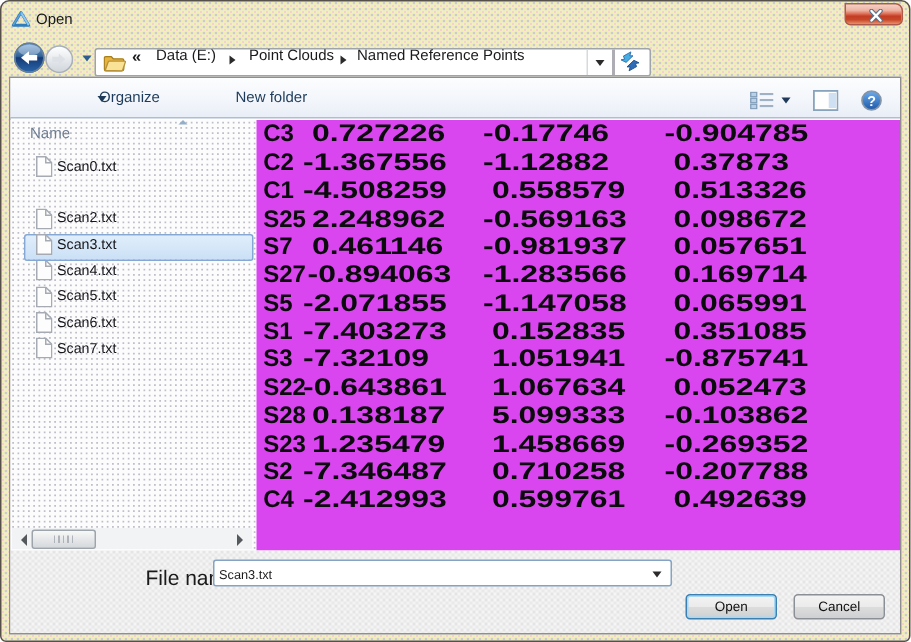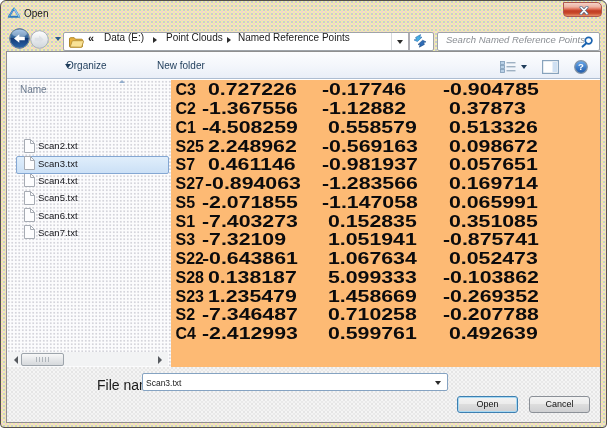--- a/index.html
+++ b/index.html
@@ -67,21 +67,21 @@
 .fname, .ficon { position:absolute; }
 
 #hscroll { position:absolute; left:1px; top:272px; width:160px; height:14px; background:#f2f3f4; }
 .harrow { position:absolute; top:4px; width:0; height:0; }
 #hthumb { position:absolute; left:13px; top:0.5px; width:43px; height:13px;
   background:linear-gradient(#f8f8f8, #e4e6e8 55%, #d6d9dc);
   border:1px solid #9da4ab; border-radius:2px; }
 #hgrip { position:absolute; left:14px; top:3.5px; width:13px; height:5px;
   background:repeating-linear-gradient(90deg, #aeb4ba 0 1px, rgba(0,0,0,0) 1px 3px); }
 
-#mainpane { position:absolute; left:164px; top:28px; width:429px; height:287px; background:#fdba74; }
+#mainpane { position:absolute; left:164px; top:28px; width:429px; height:287px; background:#d946ef; }
 .mrow { position:absolute; left:0; width:607px; height:19px; font-size:16px; font-weight:bold;
   line-height:16px; color:#0b0b0d; }
 .mrow span { position:absolute; top:0; white-space:pre; }
 .nm { transform:scaleX(1.33); transform-origin:0 0; }
 
 #footer { position:absolute; left:0; top:315px; width:593px; height:55px;
   background:conic-gradient(#f5f5f5 0 25%, #e9e9e9 0 50%, #f3f3f3 0 75%, #e5e5e5 0);
   background-size:4px 4px; }
 #fnlabel { position:absolute; left:90px; top:9.5px; font-size:14px; color:#1a1a1a; }
 #fncombo { position:absolute; left:135px; top:6px; width:306px; height:18px;
@@ -156,27 +156,20 @@
     <span class="crumb" style="left:174px;text-align:right;">Named Reference Points</span>
     <div id="abdivider2"></div>
     <div id="abdivider1"></div>
     <div id="abdown"></div>
     <svg style="position:absolute; left:349px; top:1px;" width="14" height="14" viewBox="0 0 14 14">
       <path d="M7.6 0.6 L6.9 3.2 L9.0 3.2 L4.4 7.6 L1.0 5.9 L3.4 5.4 L2.6 3.4 Z" fill="#46aee2" stroke="#2a6bb0" stroke-width="0.6"></path>
       <path d="M6.4 13.2 L7.1 10.6 L5.0 10.6 L9.6 6.2 L13.0 7.9 L10.6 8.4 L11.4 10.4 Z" fill="#2f6cb6" stroke="#1d4d86" stroke-width="0.6"></path>
     </svg>
   </div>
 
-  <div id="searchbox">
-    <span id="searchtxt">Search Named Reference Points</span>
-    <svg style="position:absolute; left:143px; top:3px;" width="13" height="12" viewBox="0 0 13 12">
-      <circle cx="7.6" cy="4.6" r="3.3" fill="none" stroke="#1c64b0" stroke-width="1.7"></circle>
-      <path d="M5 7.4 L1.6 10.6" stroke="#1c64b0" stroke-width="2" stroke-linecap="round"></path>
-    </svg>
-  </div>
 
   <div id="client">
     <div id="toolbar">
       <span class="tbtxt" style="left:14px;">Organize</span>
       <div class="tbdown" style="left:58px; top:12px;"></div>
       <span class="tbtxt" style="left:90px;padding-left:15px;">New folder</span>
       <svg style="position:absolute; left:493px; top:9px;" width="17" height="12" viewBox="0 0 17 12">
         <rect x="0.5" y="0.5" width="4" height="3" fill="#b9d0e6" stroke="#7d99b6" stroke-width="0.8"></rect>
         <rect x="0.5" y="4.5" width="4" height="3" fill="#b9d0e6" stroke="#7d99b6" stroke-width="0.8"></rect>
         <rect x="0.5" y="8.5" width="4" height="3" fill="#b9d0e6" stroke="#7d99b6" stroke-width="0.8"></rect>
@@ -196,20 +189,27 @@
               <stop offset="1" stop-color="#1d58a8"></stop>
           </linearGradient>
         </defs>
         <circle cx="7" cy="7" r="6.3" fill="url(#hg)" stroke="#8394a6" stroke-width="1.2"></circle>
         <text x="7" y="10.4" text-anchor="middle" font-family="Liberation Sans" font-size="9.5" font-weight="bold" fill="#ffffff">?</text>
       </svg>
     </div>
     <div id="leftpane">
       <span id="namehdr">Name</span>
       <div id="sortup"></div>
+      <div class="frow" style="top:22.7px">
+          <svg class="ficon" width="12" height="14" viewBox="0 0 12 14">
+            <path d="M1.5 .5h6l4 4v9h-10z" fill="#fdfdfe" stroke="#a6abb3" stroke-width="1"></path>
+            <path d="M7.5 .5v4h4" fill="none" stroke="#a6abb3" stroke-width="1"></path>
+          </svg>
+          <span class="fname">Scan0.txt</span>
+        </div>
       <div class="frow" style="top:57.3px">
           <svg class="ficon" width="12" height="14" viewBox="0 0 12 14">
             <path d="M1.5 .5h6l4 4v9h-10z" fill="#fdfdfe" stroke="#a6abb3" stroke-width="1"></path>
             <path d="M7.5 .5v4h4" fill="none" stroke="#a6abb3" stroke-width="1"></path>
           </svg>
           <span class="fname">Scan2.txt</span>
         </div>
       <div class="frow sel" style="top:74.6px">
           <div class="selbg"></div>
           <svg class="ficon" width="12" height="14" viewBox="0 0 12 14">

